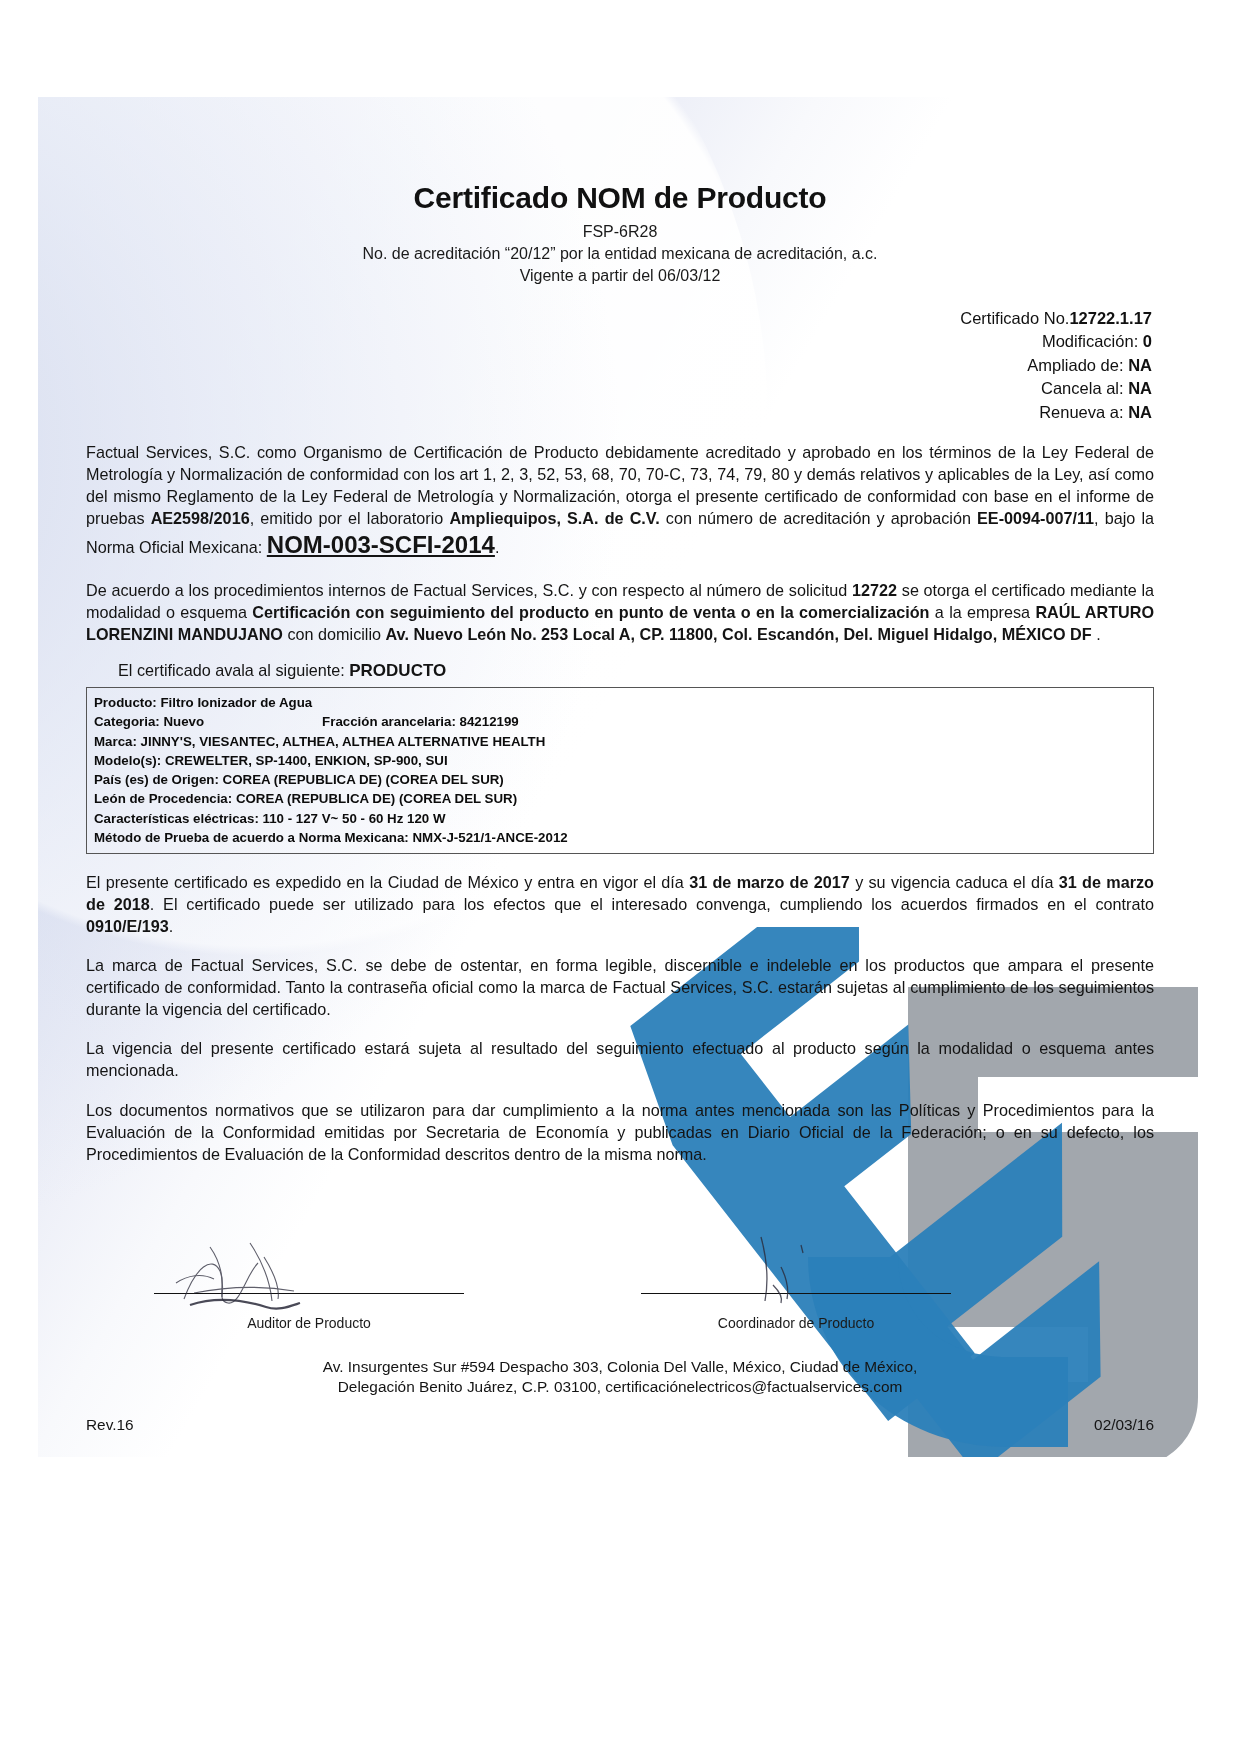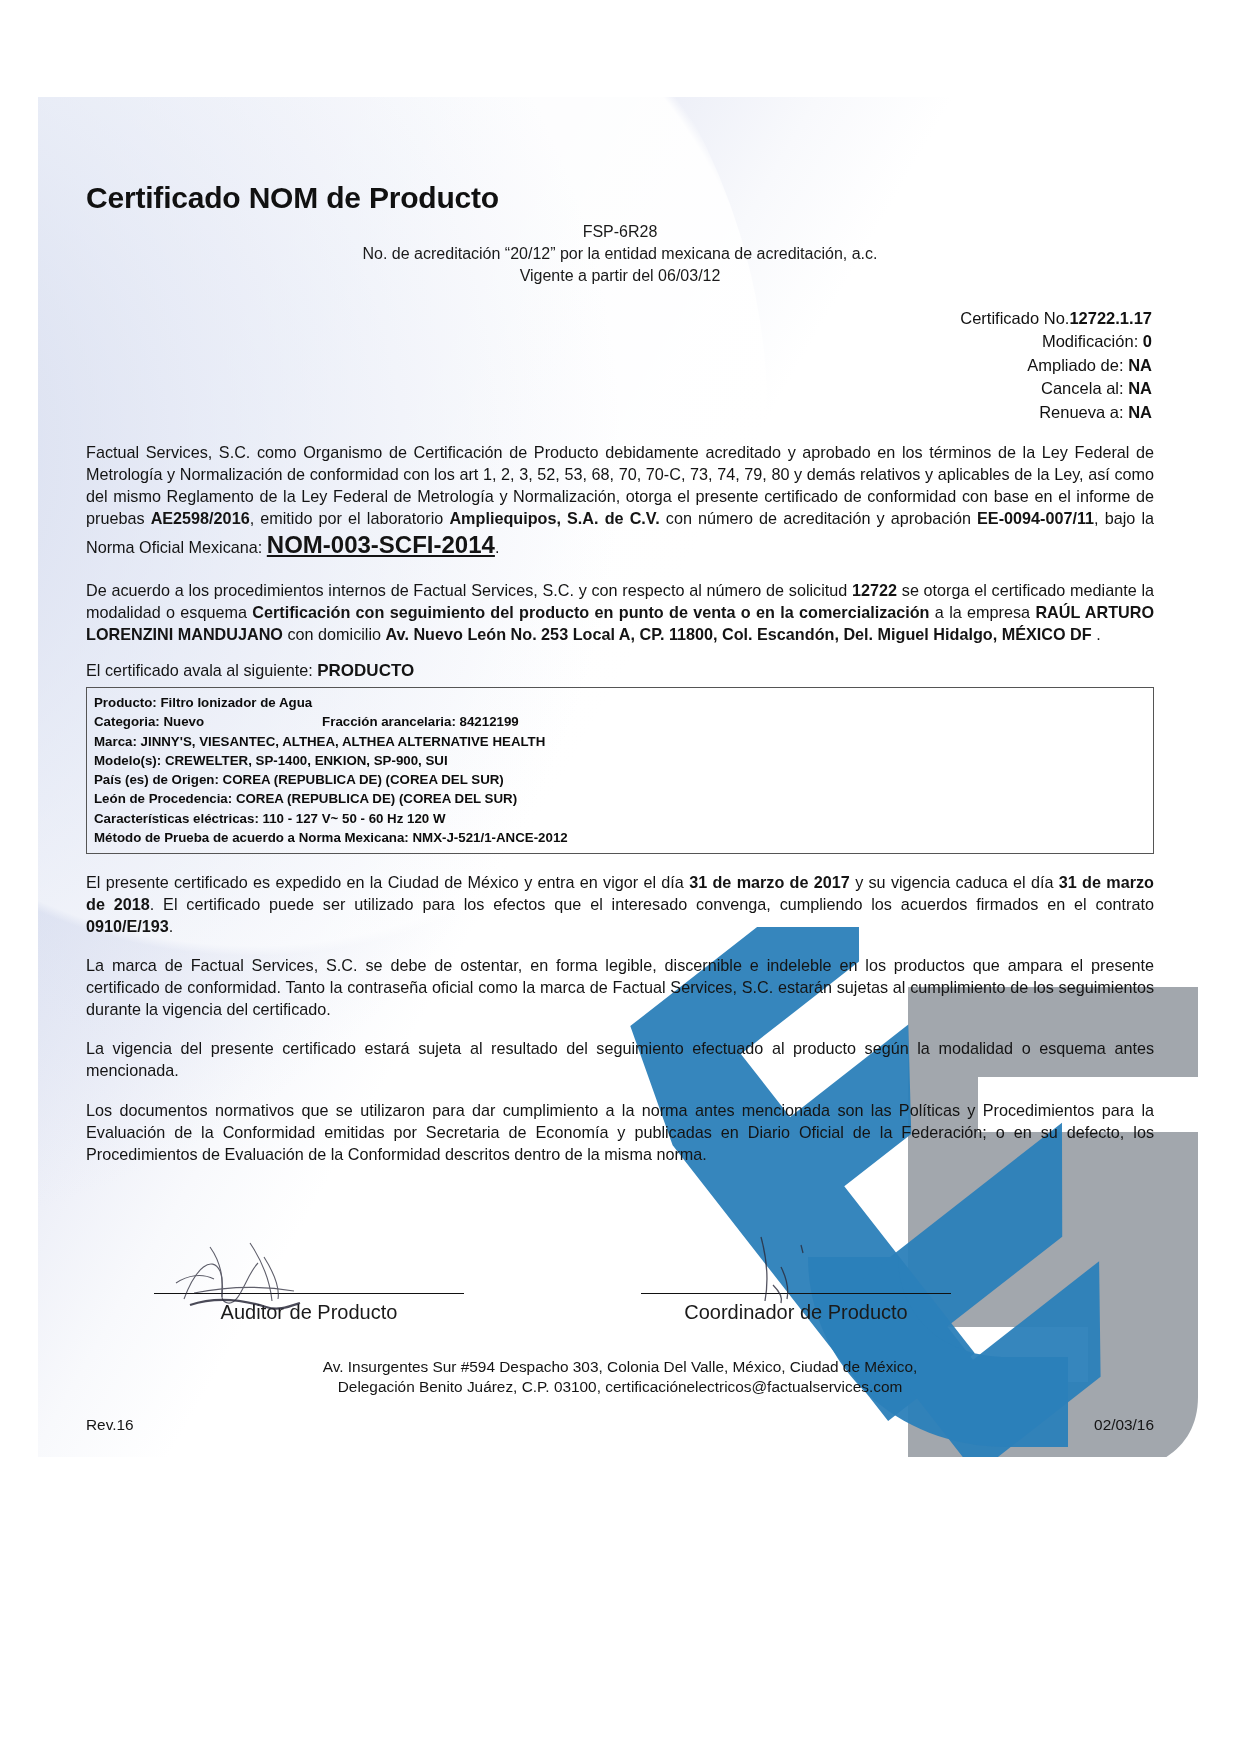--- a/index.html
+++ b/index.html
@@ -68,21 +68,21 @@
   }
 
   
   .content {
     position: relative;
     z-index: 3;
     padding: 0 48px;
   }
 
   .doc-title {
-    text-align: left;
+    text-align: center;
     font-size: 30px;
     font-weight: bold;
     color: #111;
     letter-spacing: -0.2px;
     margin: 84px 0 0 0;
   }
   .doc-code {
     text-align: center;
     font-size: 16px;
     color: #1a1a1a;
@@ -117,20 +117,21 @@
   .nom-underline {
     font-weight: bold;
     text-decoration: underline;
     font-size: 24px;
   }
 
   .avala {
     margin-top: 9px;
     font-size: 16.2px;
     color: #141414;
+    margin-left: 32px;
   }
   .avala b { font-weight: bold; font-size: 17px; }
 
   
   .product-box {
     margin-top: 6px;
     border: 1.5px solid #555;
     padding: 5px 17px 6px 7px;
     font-size: 13.3px;
     font-weight: bold;
@@ -152,22 +153,22 @@
     width: 310px;
     text-align: center;
   }
   .sig-block.left  { left: 68px; }
   .sig-block.right { left: 555px; }
   .sig-line {
     border-top: 1.6px solid #111;
     margin-top: 66px;
   }
   .sig-label {
-    margin-top: 7px;
-    font-size: 20px;
+    margin-top: 21px;
+    font-size: 14px;
     color: #1a1a1a;
   }
   .scribble { position: absolute; left: 0; top: 0; }
 
   .footer-addr {
     text-align: center;
     font-size: 15.4px;
     line-height: 1.35;
     color: #141414;
     margin-top: 10px;

